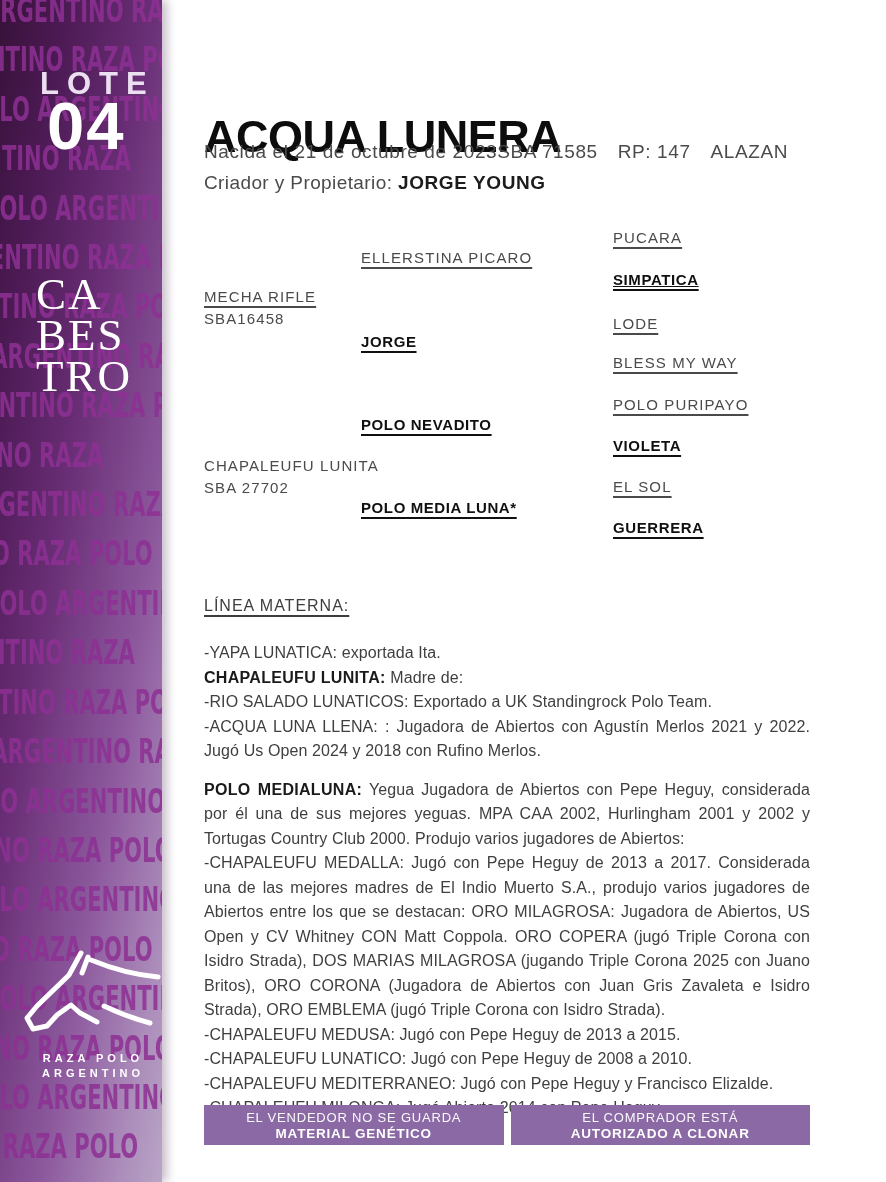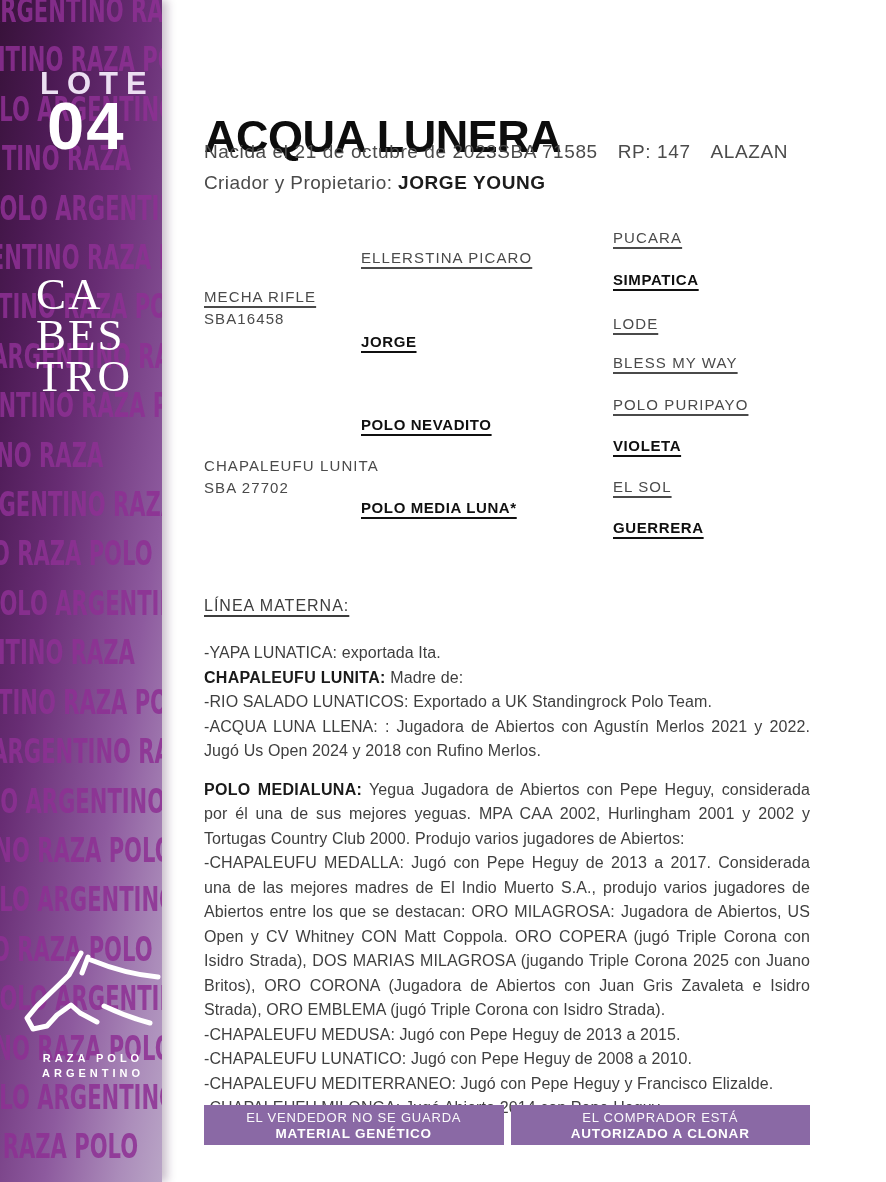--- a/index.html
+++ b/index.html
@@ -67,21 +67,21 @@
   .ped .nm-u { text-decoration:underline; text-underline-offset:4px; text-decoration-thickness:1.5px; }
   .ped.b { font-weight:700; color:#101010; letter-spacing:0.6px; }
   .ped .reg { display:block; margin-top:2px; text-decoration:none; }
 
   .p-sire   { left:0;   top:287px; }
   .p-dam    { left:0;   top:456px; }
   .p-ss     { left:157px; top:248px; }
   .p-sd     { left:157px; top:332px; }
   .p-ds     { left:157px; top:415px; }
   .p-dd     { left:157px; top:498px; }
-  .p-gg0 { left:409px; top:228px; } .p-gg1 { left:409px; top:270px; }
+  .p-gg0 { left:409px; top:228px; } .p-gg1 { left:409px; top:270px;text-decoration:underline; }
   .p-gg2 { left:409px; top:314px; } .p-gg3 { left:409px; top:353px; }
   .p-gg4 { left:409px; top:395px; } .p-gg5 { left:409px; top:436px; }
   .p-gg6 { left:409px; top:477px; } .p-gg7 { left:409px; top:518px; }
 
   
   .maternal { position:absolute; top:594px; left:0; width:606px; color:#3f3f3f; }
   .maternal-heading {
     font-size:16px; letter-spacing:1px; color:#3d3d3d; margin:0 0 23px 0;
     text-decoration:underline; text-underline-offset:4px; text-decoration-thickness:1.5px;
     line-height:24px;

